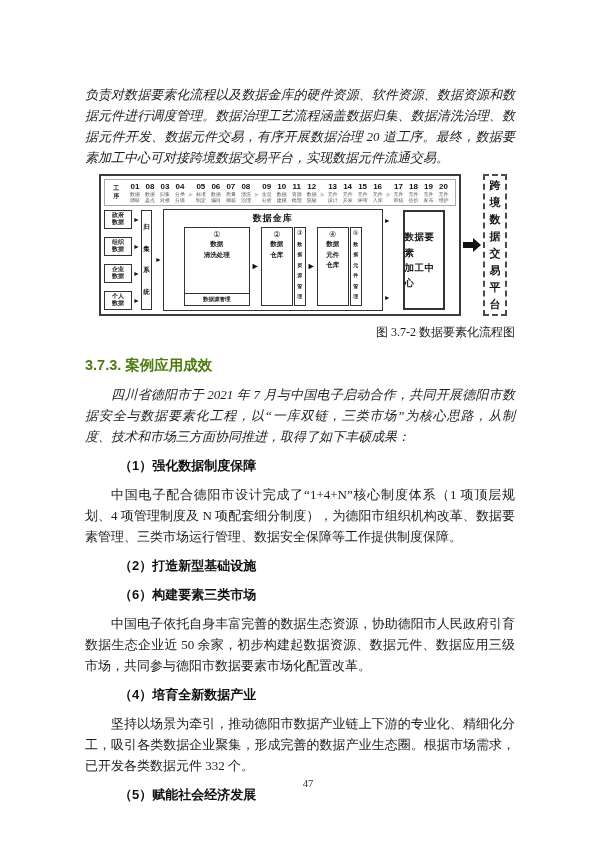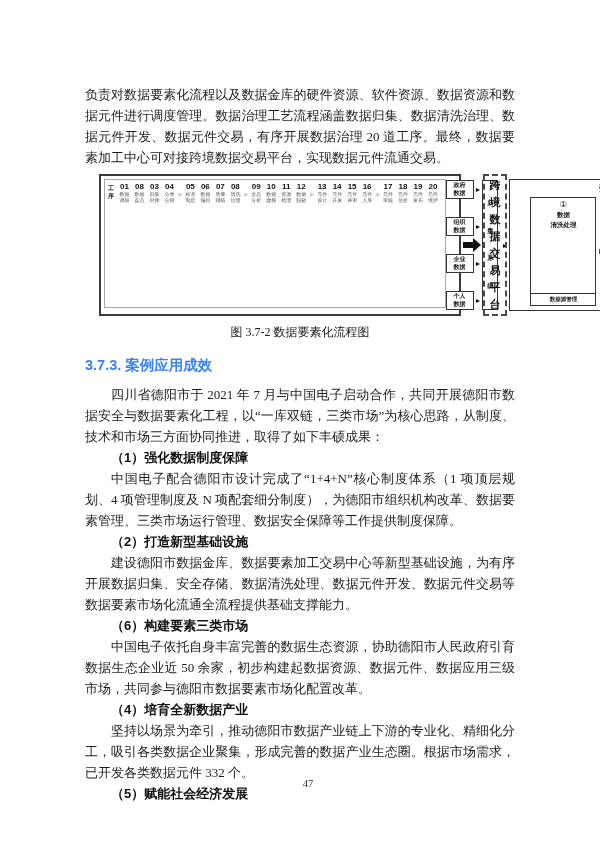--- a/index.html
+++ b/index.html
@@ -2,28 +2,28 @@
 <html><head>
 <meta charset="utf-8">
 <style>
   html,body { margin:0; padding:0; background:#fff; }
   .page {
     position:relative; width:600px; height:848px; background:#ffffff;
     box-sizing:border-box; padding:84px 85px 0 85px;
     font-family:"Liberation Serif","DejaVu Serif",serif;
     font-size:13px; color:#1c1c1c; overflow:hidden;
   }
-  .para { margin:0; line-height:21px; text-align:justify; }
+  .para { margin:0; line-height:21px; text-align:justify;font-style:italic; }
   .indent { text-indent:2em; }
 
   
   .figure { display:flex; align-items:stretch; height:142px; margin:6px 0 0 14px; }
   .fig-main {
     width:362px; box-sizing:border-box; border:2px solid #3b3b3b;
-    display:flex; flex-direction:row; padding:3px;
+    display:flex; flex-direction:column; padding:3px;
     font-family:"Liberation Sans","DejaVu Sans",sans-serif; color:#171717;
   }
   .strip { border:1px solid #a9a9a9; display:flex; align-items:flex-start; padding:2px 4px 1px 3px; margin-bottom:3px; }
   .strip-label { font-size:6px; font-weight:bold; margin:3px 3px 0 0; color:#222; }
   .strip-label div { line-height:1.25; }
   .steps-row { flex:1; display:flex; justify-content:space-between; align-items:flex-start; }
   .step { width:15px; text-align:center; }
   .step-num { font-size:8px; font-weight:bold; line-height:1.15; color:#0e0e0e; }
   .step-l { font-size:5px; color:#555; line-height:1.25; white-space:nowrap; }
   .group-sep { font-size:7px; color:#c3c3c3; margin-top:9px; }
@@ -65,26 +65,26 @@
 
   .thick-arrow { position:relative; width:22px; align-self:center; height:16px; flex:none; }
   .thick-arrow .bar { position:absolute; left:2px; top:5px; width:10px; height:6px; background:#101010; }
   .thick-arrow .head { position:absolute; left:12px; top:1px; width:0; height:0;
     border-left:8px solid #101010; border-top:7px solid transparent; border-bottom:7px solid transparent; }
 
   .cross { border:2px dashed #4a4a4a; width:24px; box-sizing:border-box; display:flex;
     font-family:"Liberation Sans","DejaVu Sans",sans-serif; }
   .cross .vchars div { font-size:11px; font-weight:bold; color:#151515; }
 
-  .caption { text-align:center; font-size:12px; margin:8px 0 2px; color:#1c1c1c; }
+  .caption { text-align:right; font-size:12px; margin:8px 0 2px; color:#1c1c1c; }
 
   .sec-heading { font-family:"Liberation Sans","DejaVu Sans",sans-serif; font-size:14.5px; font-weight:bold;
-    margin:15px 0 9px 0; color:#3b82f6; }
+    margin:15px 0 9px 0; color:#4d7c0f; }
   .item-title { font-family:"Liberation Sans","DejaVu Sans",sans-serif; font-weight:bold; font-size:13px;
-    margin:0; line-height:21px; text-indent:2em; color:#101010; }
+    margin:8px; line-height:21px; text-indent:2em; color:#101010; }
   .item-body { margin:0; line-height:21px; text-align:justify; text-indent:2em; }
 
   .page-num { position:absolute; top:778px; left:8px; width:100%; text-align:center; font-size:10.5px; color:#333; }
 </style>
 </head>
 <body>
 
 <div class="page">
 
   <p class="para">负责对数据要素化流程以及数据金库的硬件资源、软件资源、数据资源和数据元件进行调度管理。数据治理工艺流程涵盖数据归集、数据清洗治理、数据元件开发、数据元件交易，有序开展数据治理 20 道工序。最终，数据要素加工中心可对接跨境数据交易平台，实现数据元件流通交易。</p>
@@ -338,21 +338,20 @@
 
   <p class="caption">图 3.7-2 数据要素化流程图</p>
 
   <h3 class="sec-heading">3.7.3. 案例应用成效</h3>
   <p class="para indent">四川省德阳市于 2021 年 7 月与中国电子启动合作，共同开展德阳市数据安全与数据要素化工程，以“一库双链，三类市场”为核心思路，从制度、技术和市场三方面协同推进，取得了如下丰硕成果：</p>
 
   <div>
       <p class="item-title">（1）强化数据制度保障</p>
       <p class="item-body">中国电子配合德阳市设计完成了“1+4+N”核心制度体系（1 项顶层规划、4 项管理制度及 N 项配套细分制度），为德阳市组织机构改革、数据要素管理、三类市场运行管理、数据安全保障等工作提供制度保障。</p>
       <p class="item-title">（2）打造新型基础设施</p>
-      <p class="item-body">建设德阳市数据金库、数据要素加工交易中心等新型基础设施，为有序开展数据归集、安全存储、数据清洗处理、数据元件开发、数据元件交易等数据要素市场化流通全流程提供基础支撑能力。</p>
       <p class="item-title">（6）构建要素三类市场</p>
       <p class="item-body">中国电子依托自身丰富完善的数据生态资源，协助德阳市人民政府引育数据生态企业近 50 余家，初步构建起数据资源、数据元件、数据应用三级市场，共同参与德阳市数据要素市场化配置改革。</p>
       <p class="item-title">（4）培育全新数据产业</p>
       <p class="item-body">坚持以场景为牵引，推动德阳市数据产业链上下游的专业化、精细化分工，吸引各类数据企业聚集，形成完善的数据产业生态圈。根据市场需求，已开发各类数据元件 332 个。</p>
       <p class="item-title">（5）赋能社会经济发展</p>
     </div>
 
   <div class="page-num">47</div>
 </div>
 

